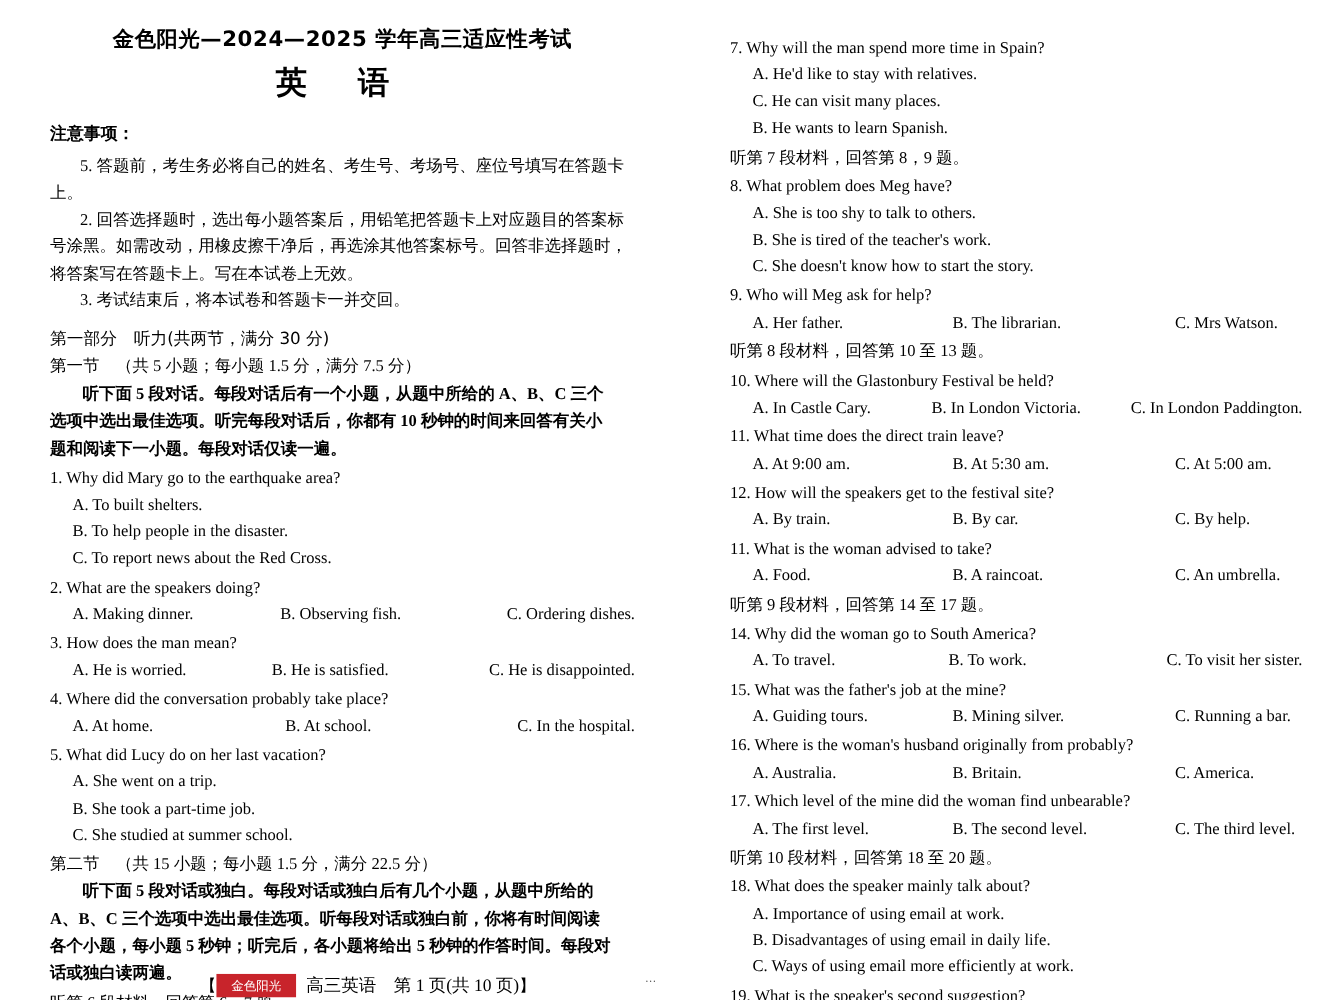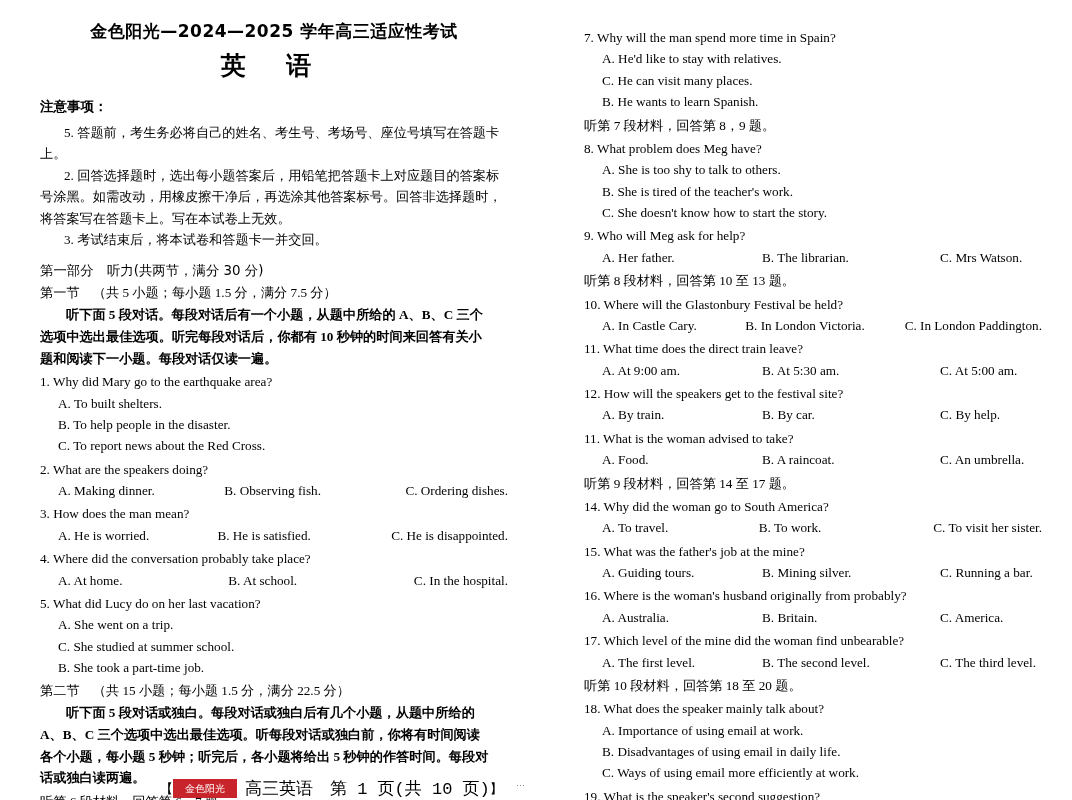--- a/index.html
+++ b/index.html
@@ -142,22 +142,22 @@
     color: #ffffff;
     font-size: 10px;
     font-family: "DejaVu Sans", sans-serif;
     display: flex;
     align-items: center;
     justify-content: center;
     letter-spacing: 0px;
     clip-path: polygon(0 0, 100% 0, 100% 100%, 0 100%);
   }
   .badge-text {
-    font-size: 17px;
-    font-family: Liberation Mono, monospace;
+    font-size: 14px;
+    font-family: Liberation Serif, serif;
     padding-left: 8px;
     white-space: nowrap;
     text-align: right;
   }
   .badge-bracket-l, .badge-bracket-r {
     font-size: 13px;
   }
   .corner-mark {
     position: absolute;
     bottom: 10px;
@@ -226,22 +226,22 @@
       <div class="opt w3b">B. At school.</div>
       <div class="opt">C. In the hospital.</div>
     </div>
 
     <div class="q q-stem">
       <span>5.</span>
       <span>What did Lucy do on her last vacation?</span>
     </div>
     <div class="opts-col">
       <div class="opt">A. She went on a trip.</div>
+      <div class="opt">B. She took a part-time job.</div>
       <div class="opt">C. She studied at summer school.</div>
-      <div class="opt">B. She took a part-time job.</div>
     </div>
 
     <div class="sec-head">第二节　（共 15 小题；每小题 1.5 分，满分 22.5 分）</div>
     <p class="para">听下面 5 段对话或独白。每段对话或独白后有几个小题，从题中所给的 A、B、C 三个选项中选出最佳选项。听每段对话或独白前，你将有时间阅读各个小题，每小题 5 秒钟；听完后，各小题将给出 5 秒钟的作答时间。每段对话或独白读两遍。</p>
 
     <div class="listen-note">听第 6 段材料，回答第 6，7 题。</div>
 
     <div class="footer-badge footer-left">
       <span class="badge-bracket-l">【</span>
       <span class="badge-logo">金色阳光</span>

